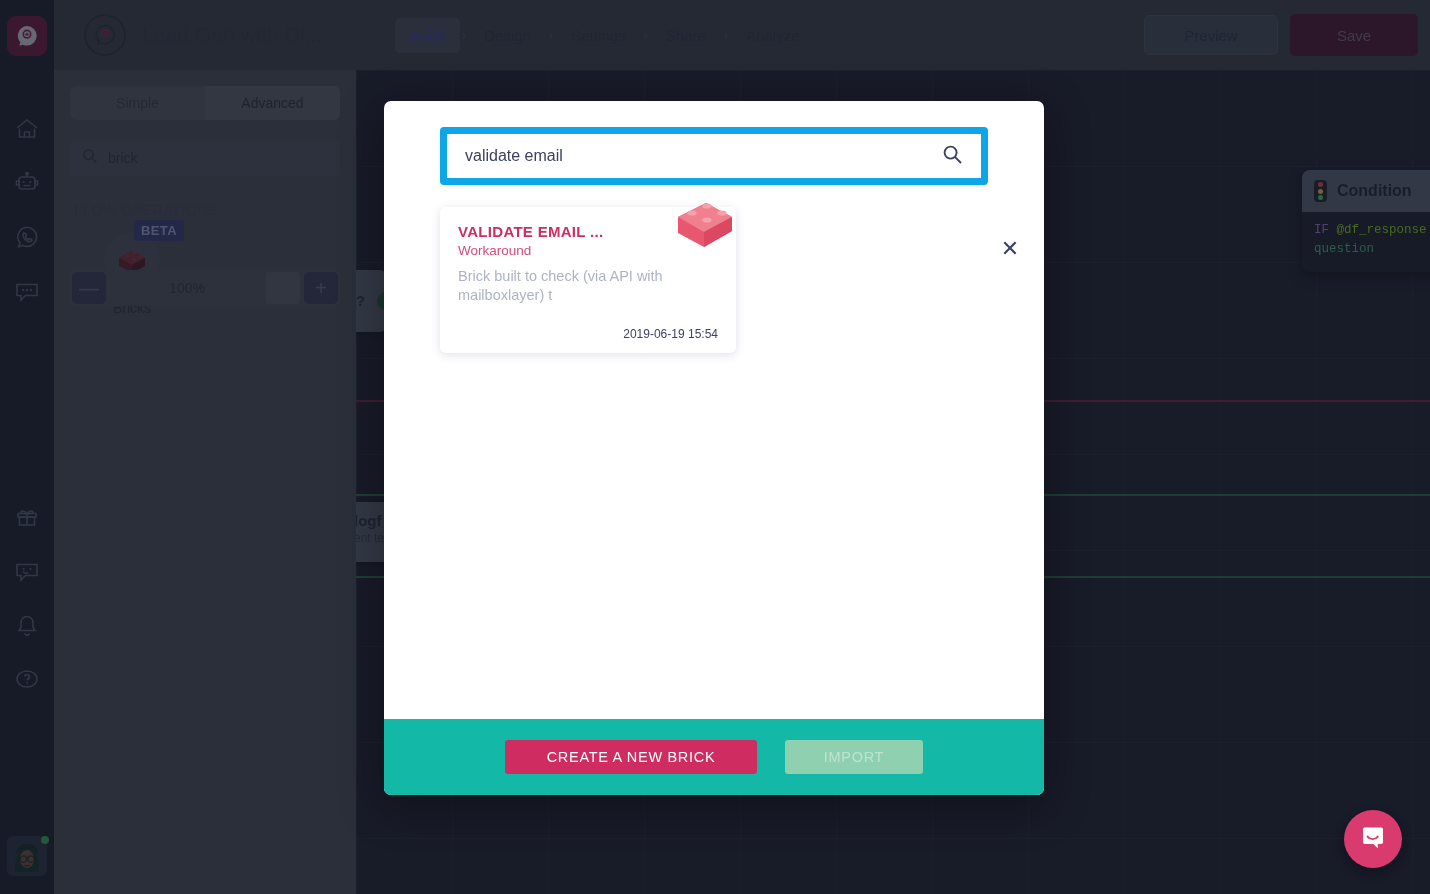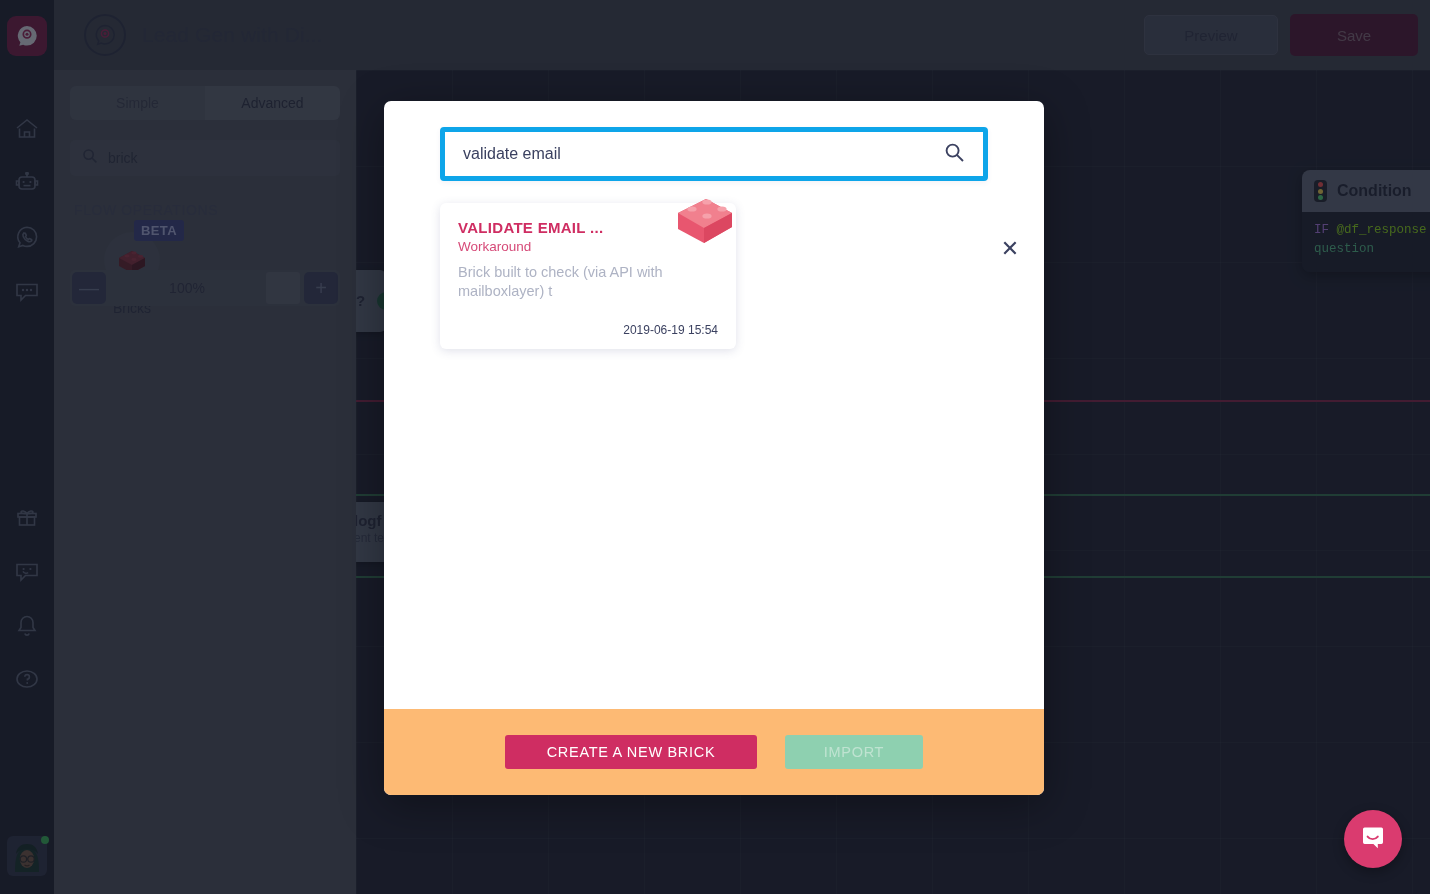--- a/index.html
+++ b/index.html
@@ -159,39 +159,39 @@
   .help-dot{
     width:17px;height:17px;border-radius:50%;background:#3b4160;color:#fff;
     font-size:12px;font-weight:bold;display:flex;align-items:center;justify-content:center;
     font-family:"Liberation Serif",serif;
   }
   .m-close{
     position:absolute;right:22px;top:136px;font-size:22px;color:#3b4160;line-height:1;
     width:24px;height:24px;display:flex;align-items:center;justify-content:center;
   }
   .m-search{
-    margin:26px 56px 0;height:44px;border:5px solid #0ea5e9;border-radius:4px;
+    margin:26px 56px 0;height:44px;border:7px solid #0ea5e9;border-radius:4px;
     display:flex;align-items:center;padding:0 18px;box-shadow:0 2px 5px rgba(80,90,140,.07);
   }
   .m-search .val{flex:1;font-size:16px;color:#3b4160;}
   .results{padding:22px 56px 0;display:flex;flex-wrap:wrap;gap:18px;flex:1;align-content:flex-start;}
   .rcard{
     position:relative;width:260px;background:#fff;border-radius:6px;
     box-shadow:0 2px 10px rgba(70,80,130,.17);padding:16px 18px 12px;
   }
   .rcard .r-title{
     font-size:15px;font-weight:bold;color:#cf2d62;letter-spacing:.3px;
     white-space:nowrap;overflow:hidden;width:160px;
   }
   .rcard .r-sub{font-size:13.5px;color:#d64a78;margin-top:3px;}
   .rcard .r-desc{font-size:14.5px;color:#aeb3c4;line-height:1.3;margin-top:9px;width:206px;}
   .rcard .r-date{text-align:right;font-size:12px;color:#3b4160;margin-top:22px;}
   .rcard .r-brick{position:absolute;right:-2px;top:-12px;}
   .m-foot{
-    height:86px;background:#fdba74;display:flex;align-items:center;justify-content:center;gap:16px;
+    height:76px;background:#14b8a6;display:flex;align-items:center;justify-content:center;gap:16px;
   }
   .btn-create{
     width:252px;height:34px;background:#cf2d62;color:#fff;border-radius:3px;
     font-size:14.5px;letter-spacing:.7px;display:flex;align-items:center;justify-content:center;
   }
   .btn-import{
     width:138px;height:34px;background:#8ed0b0;color:#bfe3d1;border-radius:3px;
     font-size:14.5px;letter-spacing:.7px;display:flex;align-items:center;justify-content:center;margin-left:12px;
   }
 
@@ -290,20 +290,31 @@
 <div id="topbar">
   <div class="bot-badge">
     <svg width="24" height="24" viewBox="0 0 24 24">
       <path d="M12 2.5a9.2 9.2 0 0 1 0 18.4c-1.3 0-2.6-.3-3.7-.8l-3.6 1.2 1.1-3.4A9.2 9.2 0 0 1 12 2.5Z" fill="none" stroke="#2b3044" stroke-width="1.5"></path>
       <circle cx="12" cy="10.5" r="3.6" fill="none" stroke="#8e2352" stroke-width="1.5"></circle>
       <circle cx="12" cy="10.5" r="1.5" fill="#8e2352"></circle>
     </svg>
   </div>
   <div class="bot-name">Lead Gen with Di...</div>
 
+  <div id="steps">
+    <div class="step active">Build</div>
+    <span class="sep">›</span>
+    <div class="step">Design</div>
+    <span class="sep">›</span>
+    <div class="step">Settings</div>
+    <span class="sep">›</span>
+    <div class="step">Share</div>
+    <span class="sep">›</span>
+    <div class="step">Analyze</div>
+  </div>
 
   <div class="actions">
     <div class="btn-preview">Preview</div>
     <div class="btn-save">Save</div>
   </div>
 </div>
 
 <div id="rail">
   <div class="logo">
     <svg width="26" height="26" viewBox="0 0 24 24">

